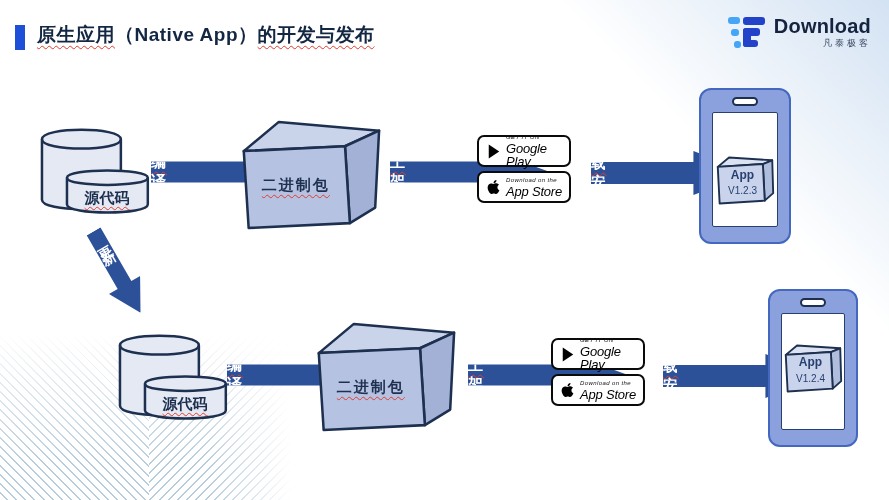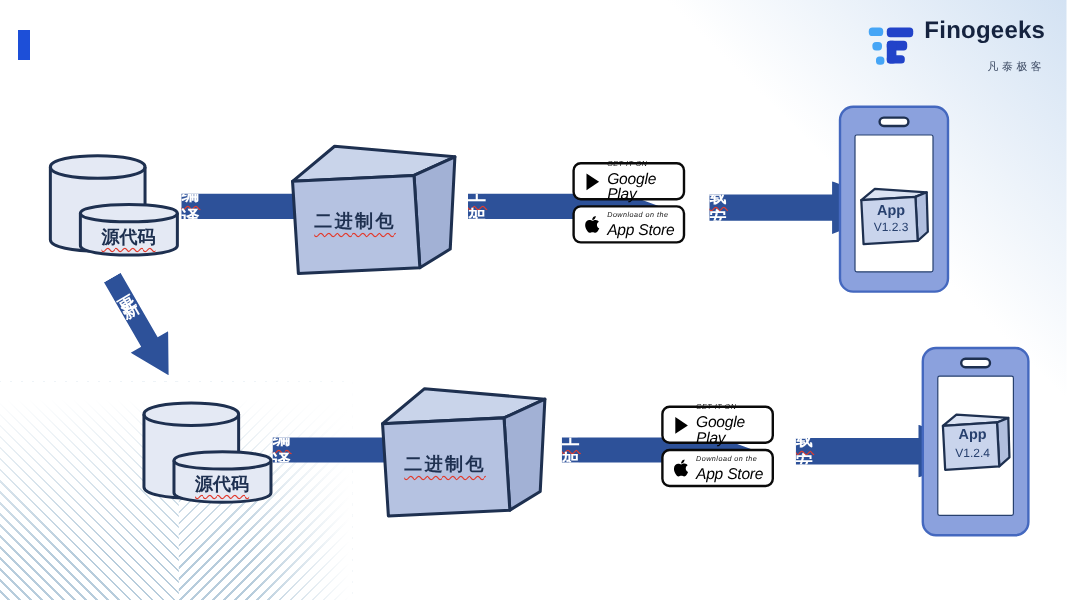--- a/index.html
+++ b/index.html
@@ -29,21 +29,21 @@
   .logo-mark i{position:absolute;display:block;border-radius:3px;}
   .lm-lb1{left:0;top:1px;width:12px;height:7px;background:#45a5f6;}
   .lm-db1{left:15px;top:1px;width:22px;height:8px;background:#2243c9;}
   .lm-lb2{left:3px;top:13px;width:8px;height:7px;background:#45a5f6;}
   .lm-db2{left:15px;top:12px;width:17px;height:8px;background:#2243c9;border-radius:3px 3px 0 0;}
   .lm-db3{left:15px;top:12px;width:8px;height:19px;background:#2243c9;}
   .lm-db4{left:15px;top:24px;width:15px;height:7px;background:#2243c9;}
   .lm-lb3{left:6px;top:25px;width:7px;height:7px;background:#45a5f6;}
   .brand-col{display:flex;flex-direction:column;align-items:flex-end;line-height:1.05;}
   .brand-name{font-size:20px;font-weight:800;color:#15233f;letter-spacing:.2px;}
-  .brand-sub{font-size:9px;color:#3c4a63;letter-spacing:3px;margin-top:14px;}
+  .brand-sub{font-size:9px;color:#3c4a63;letter-spacing:3px;margin-top:2px;}
   
   .abs{position:absolute;}
   .cyl-group{width:116px;height:102px;}
   .cyl-group svg{width:100%;height:100%;display:block;}
   .shape-label{position:absolute;font-size:15px;font-weight:600;color:#1e3050;white-space:nowrap;}
   .cyl-label{left:63%;top:78%;transform:translate(-50%,-50%);}
   .cube{width:146px;height:122px;font-family:Liberation Mono, monospace;}
   .cube svg{width:100%;height:100%;display:block;}
   .cube-label{left:41%;top:60%;transform:translate(-50%,-50%);letter-spacing:2px;}
   .h-arrow{background:#2d5199;display:flex;align-items:center;justify-content:flex-start;
@@ -79,33 +79,34 @@
 <body>
 
 <div class="stage">
   <div class="bg-tint"></div>
   <div class="chevrons">
     <div class="cv-left"></div>
     <div class="cv-right"></div>
   </div>
 
   <div class="accent-bar"></div>
+  <div class="title"><span class="wavy">原生应用</span><span>（Native App）</span><span class="wavy">的开发与发布</span></div>
 
   <div class="logo">
     <div class="logo-mark">
       <i class="lm-lb1"></i>
         <i class="lm-db1"></i>
         <i class="lm-lb2"></i>
         <i class="lm-db2"></i>
       <i class="lm-db3"></i>
         <i class="lm-db4"></i>
         <i class="lm-lb3"></i>
     </div>
     <div class="brand-col">
-      <span class="brand-name">Finogeeks</span>
+      <span class="brand-name">Download</span>
       <span class="brand-sub">凡泰极客</span>
     </div>
   </div>
 
   <div class="abs cyl-group" style="left:34px;top:118px;">
     <svg viewBox="0 0 120 106">
       <g fill="#e4e9f4" stroke="#1e3050" stroke-width="2.6" stroke-linejoin="round">
         <path d="M8,22 C8,9 90,9 90,22 L90,85 C90,98 8,98 8,85 Z"></path>
         <path d="M8,22 C8,35 90,35 90,22" fill="none"></path>
         <path d="M34,62 C34,52 118,52 118,62 L118,90 C118,101 34,101 34,90 Z"></path>

